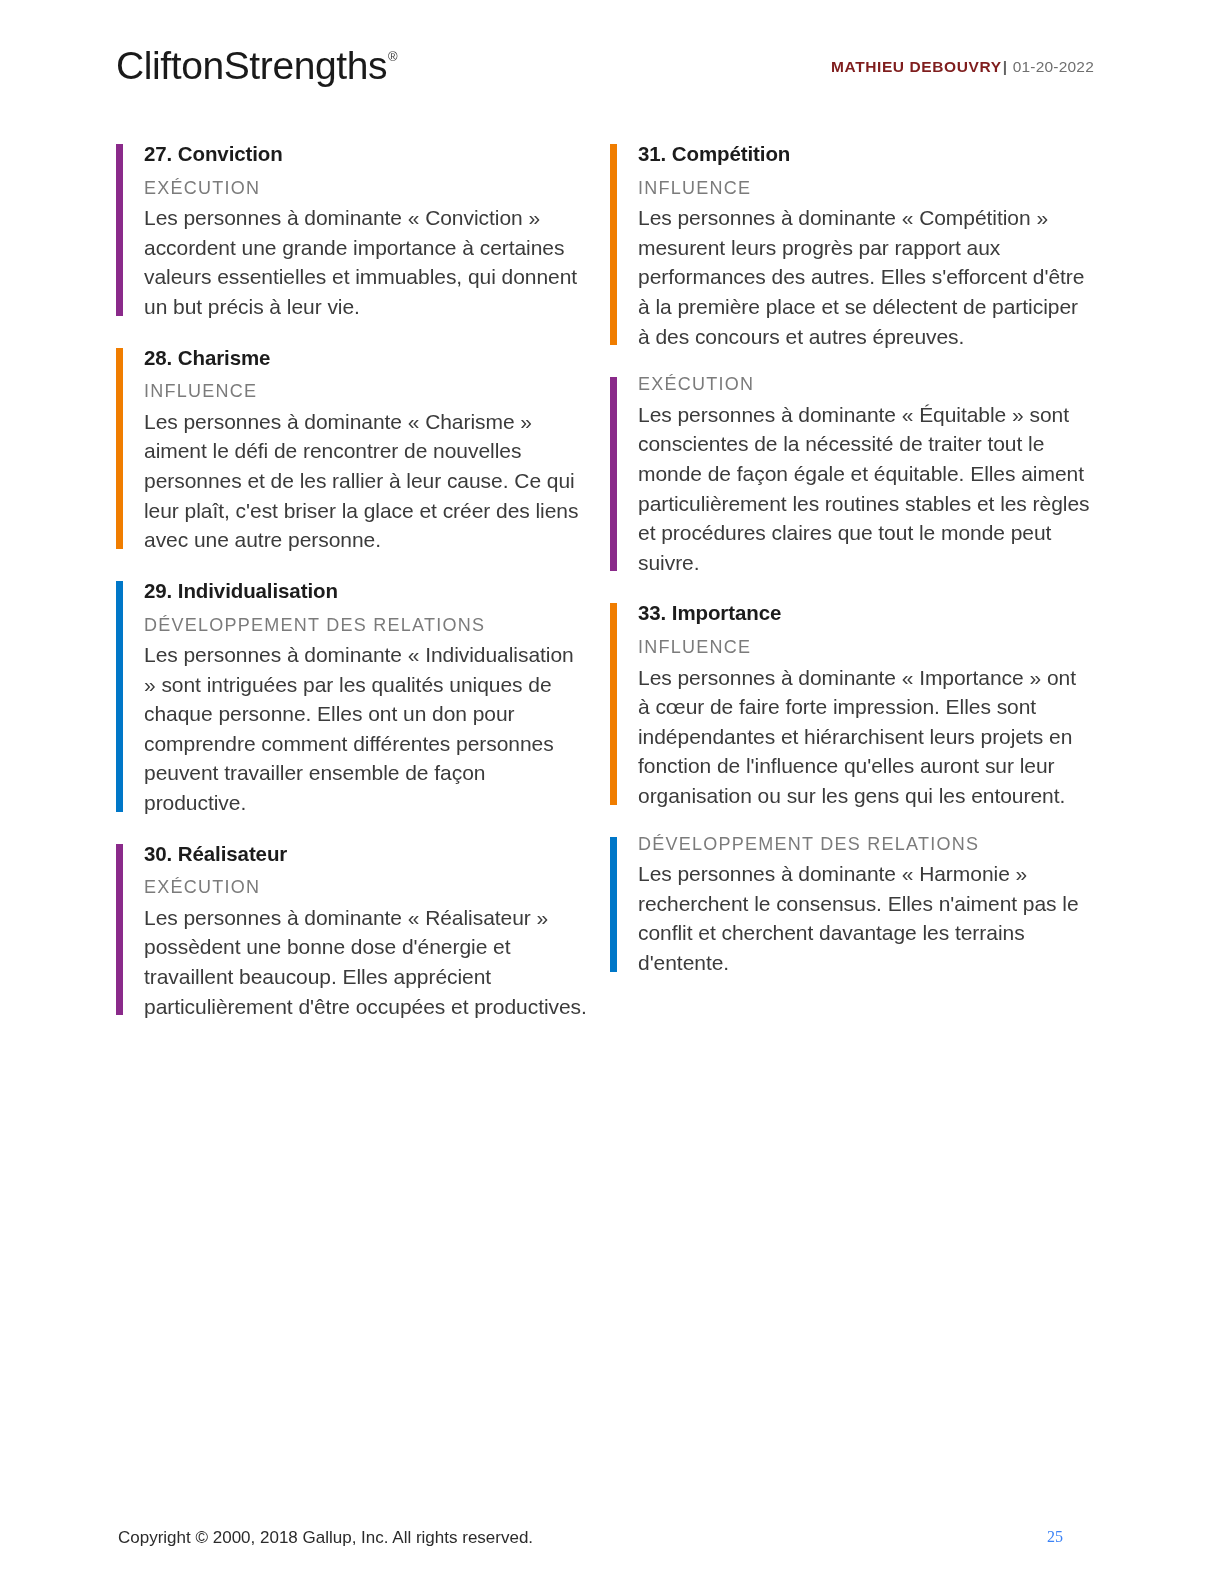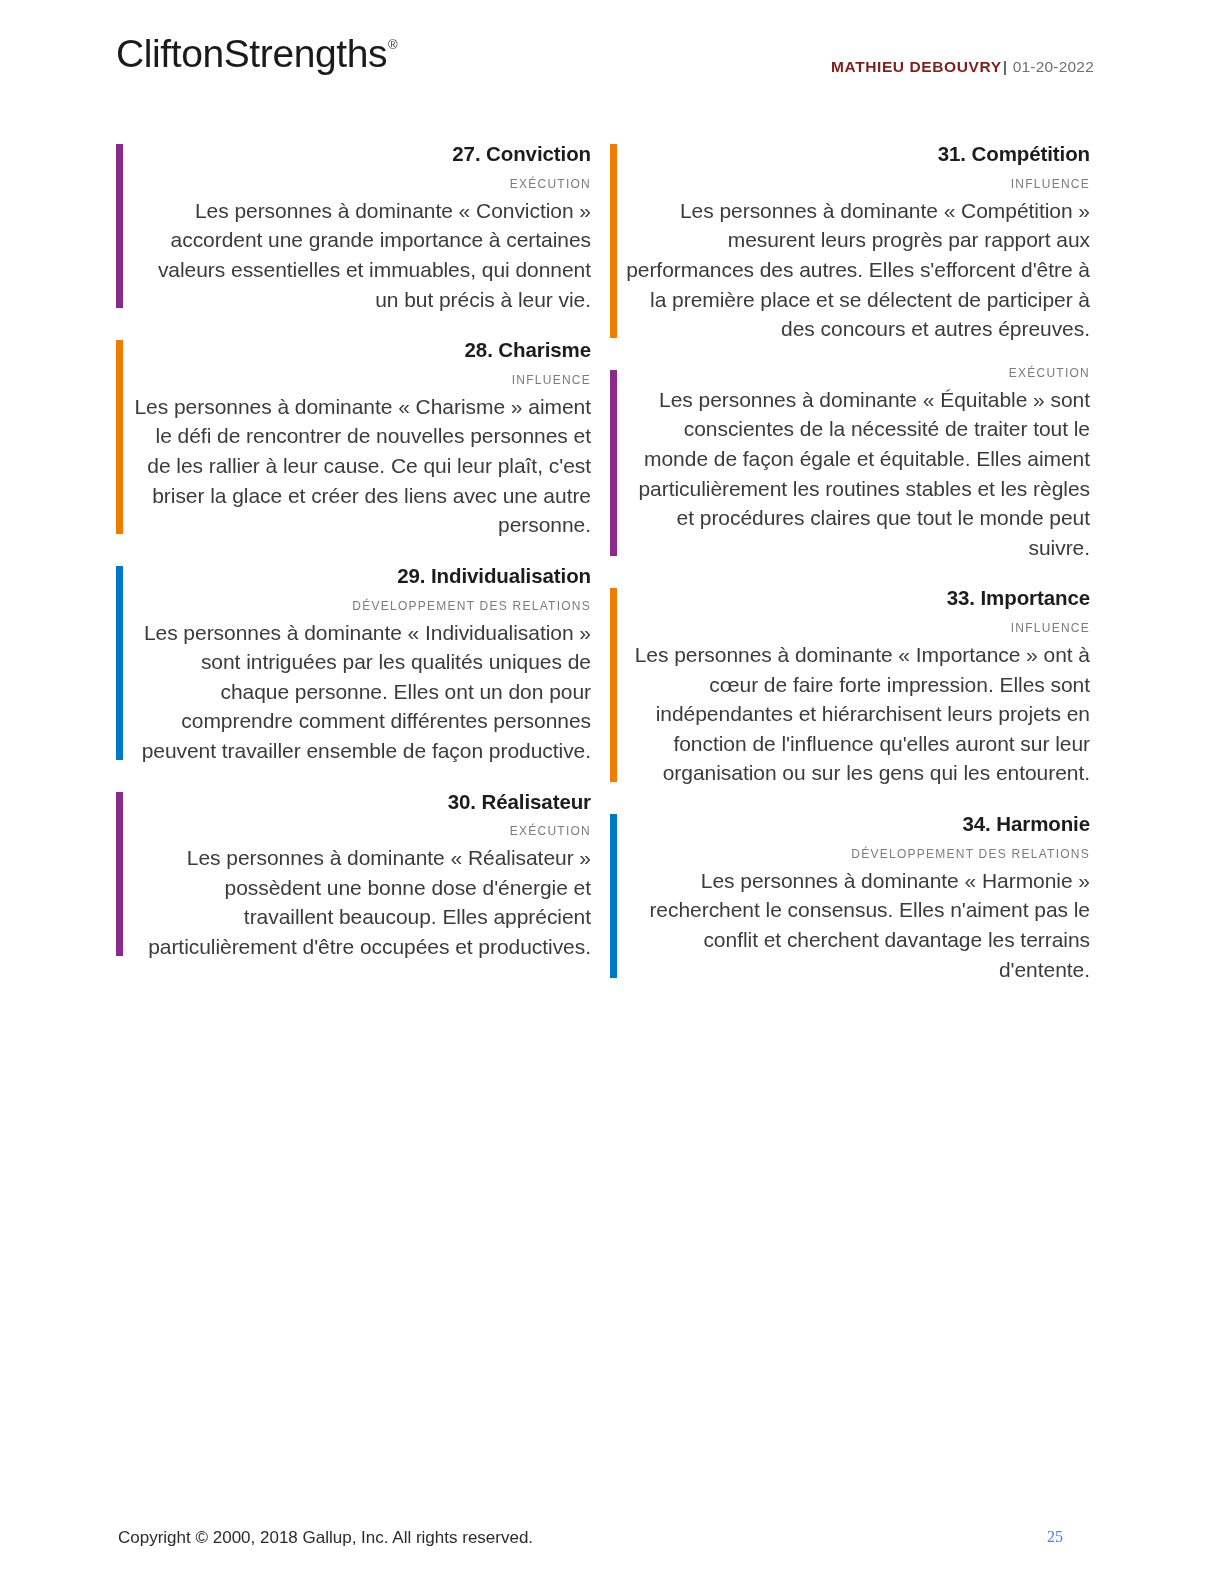--- a/index.html
+++ b/index.html
@@ -20,21 +20,21 @@
   .header {
     position: absolute;
     top: 0;
     left: 0;
     width: 1224px;
     height: 118px;
   }
   .brand {
     position: absolute;
     left: 116px;
-    top: 32px;
+    top: 44px;
     font-size: 39px;
     font-weight: 300;
     letter-spacing: -0.4px;
     color: #1a1a1a;
     white-space: nowrap;
     font-family: "Liberation Sans", sans-serif;
     text-align: center;
   }
   .brand .reg {
     font-size: 13px;
@@ -76,42 +76,41 @@
   }
   .col {
     width: 475px;
   }
   .col-left  { margin-left: 116px; }
   .col-right { margin-left: 19px; width: 480px; }
 
   
   .item {
     position: relative;
-    padding-left: 16px;
+    padding-left: 28px;
     margin-bottom: 22px;
-    text-align: right;
   }
   .accent {
     position: absolute;
     left: 0;
     top: 4px;
     bottom: 6px;
     width: 7px;
     border-radius: 0;
   }
   .item-title {
     font-size: 20.5px;
     font-weight: bold;
     color: #1c1c1c;
     line-height: 1.35;
     margin: 0 0 9px 0;
     letter-spacing: -0.1px;
   }
   .item-domain {
-    font-size: 12px;
+    font-size: 18px;
     color: #7b7b7b;
     letter-spacing: 1.25px;
     margin-bottom: 4px;
     line-height: 1.25;
     font-weight: normal;
   }
   .item-desc {
     font-size: 21px;
     color: #3b3b3b;
     line-height: 1.41;
@@ -205,21 +204,20 @@
 
     <div class="item">
       <div class="accent" style="background: rgb(240, 125, 0);"></div>
       <div class="item-title">33. Importance</div>
       <div class="item-domain">INFLUENCE</div>
       <div class="item-desc">Les personnes à dominante « Importance » ont à cœur de faire forte impression. Elles sont indépendantes et hiérarchisent leurs projets en fonction de l'influence qu'elles auront sur leur organisation ou sur les gens qui les entourent.</div>
     </div>
 
     <div class="item">
       <div class="accent" style="background: rgb(0, 119, 200);"></div>
-      <div class="item-title">34. Harmonie</div>
       <div class="item-domain">DÉVELOPPEMENT DES RELATIONS</div>
       <div class="item-desc">Les personnes à dominante « Harmonie » recherchent le consensus. Elles n'aiment pas le conflit et cherchent davantage les terrains d'entente.</div>
     </div>
 
   </div>
 </div>
 
 <div class="footer">
   <div class="copyright">Copyright © 2000, 2018 Gallup, Inc. All rights reserved.</div>
   <div class="page-number">25</div>

